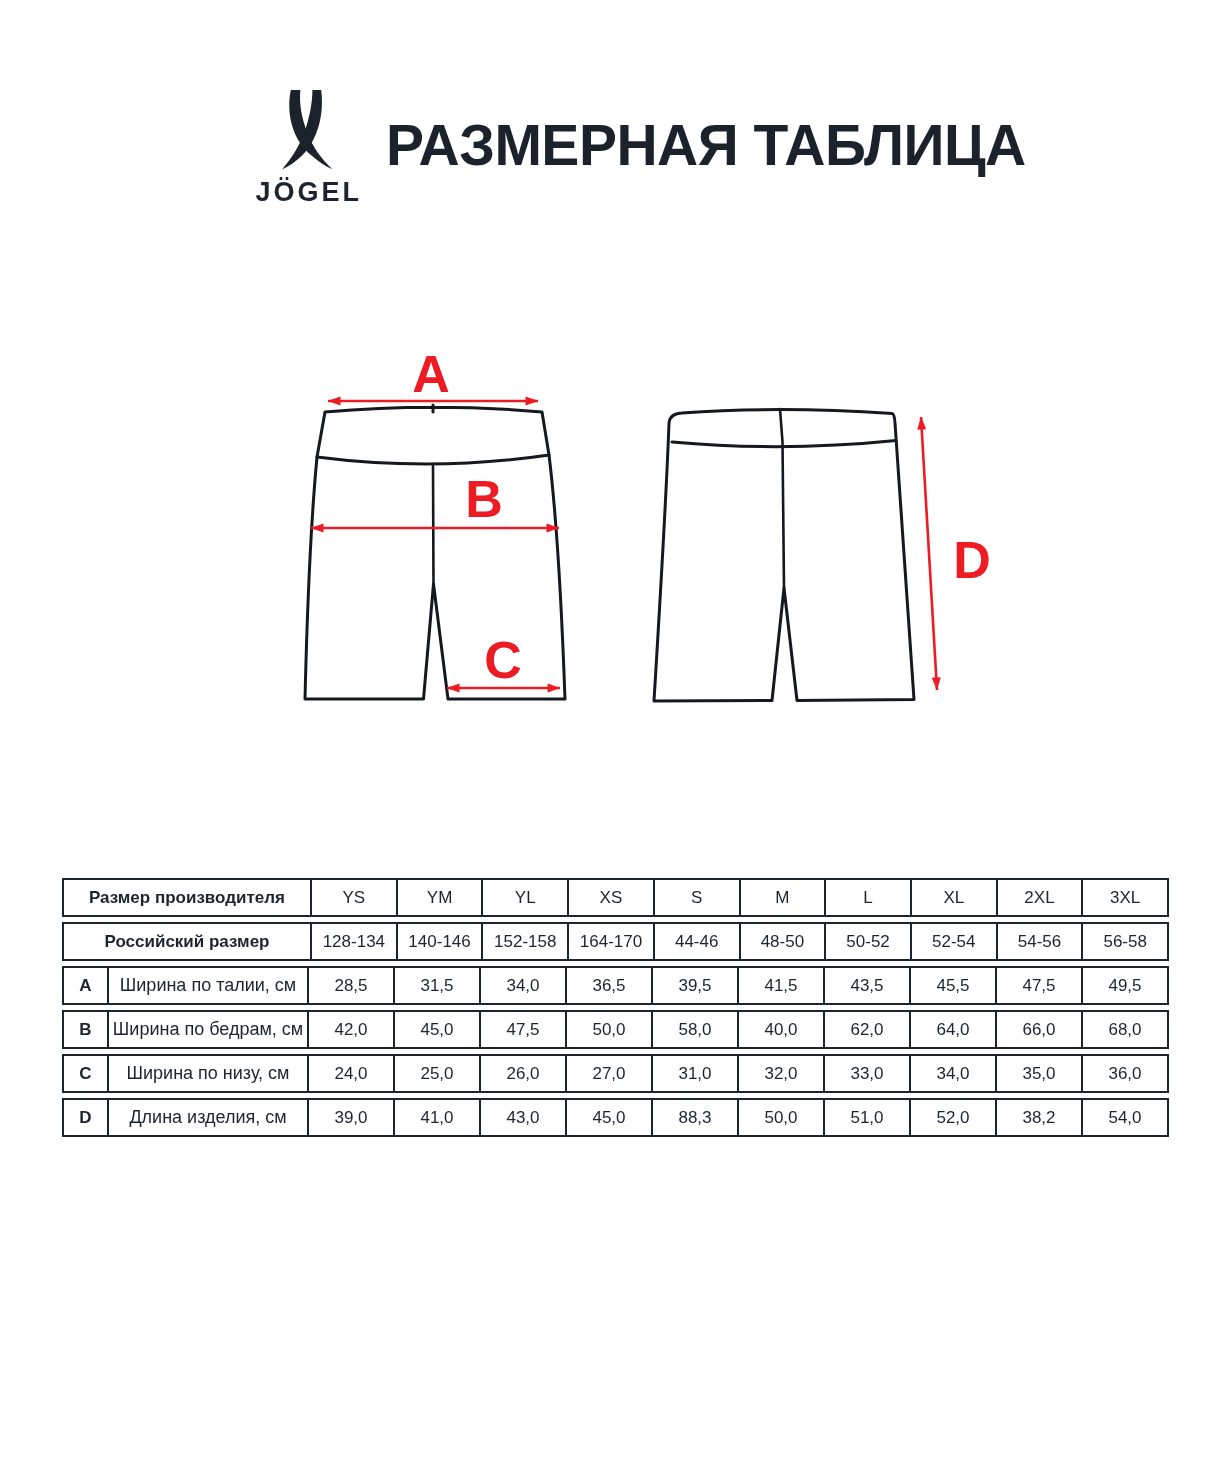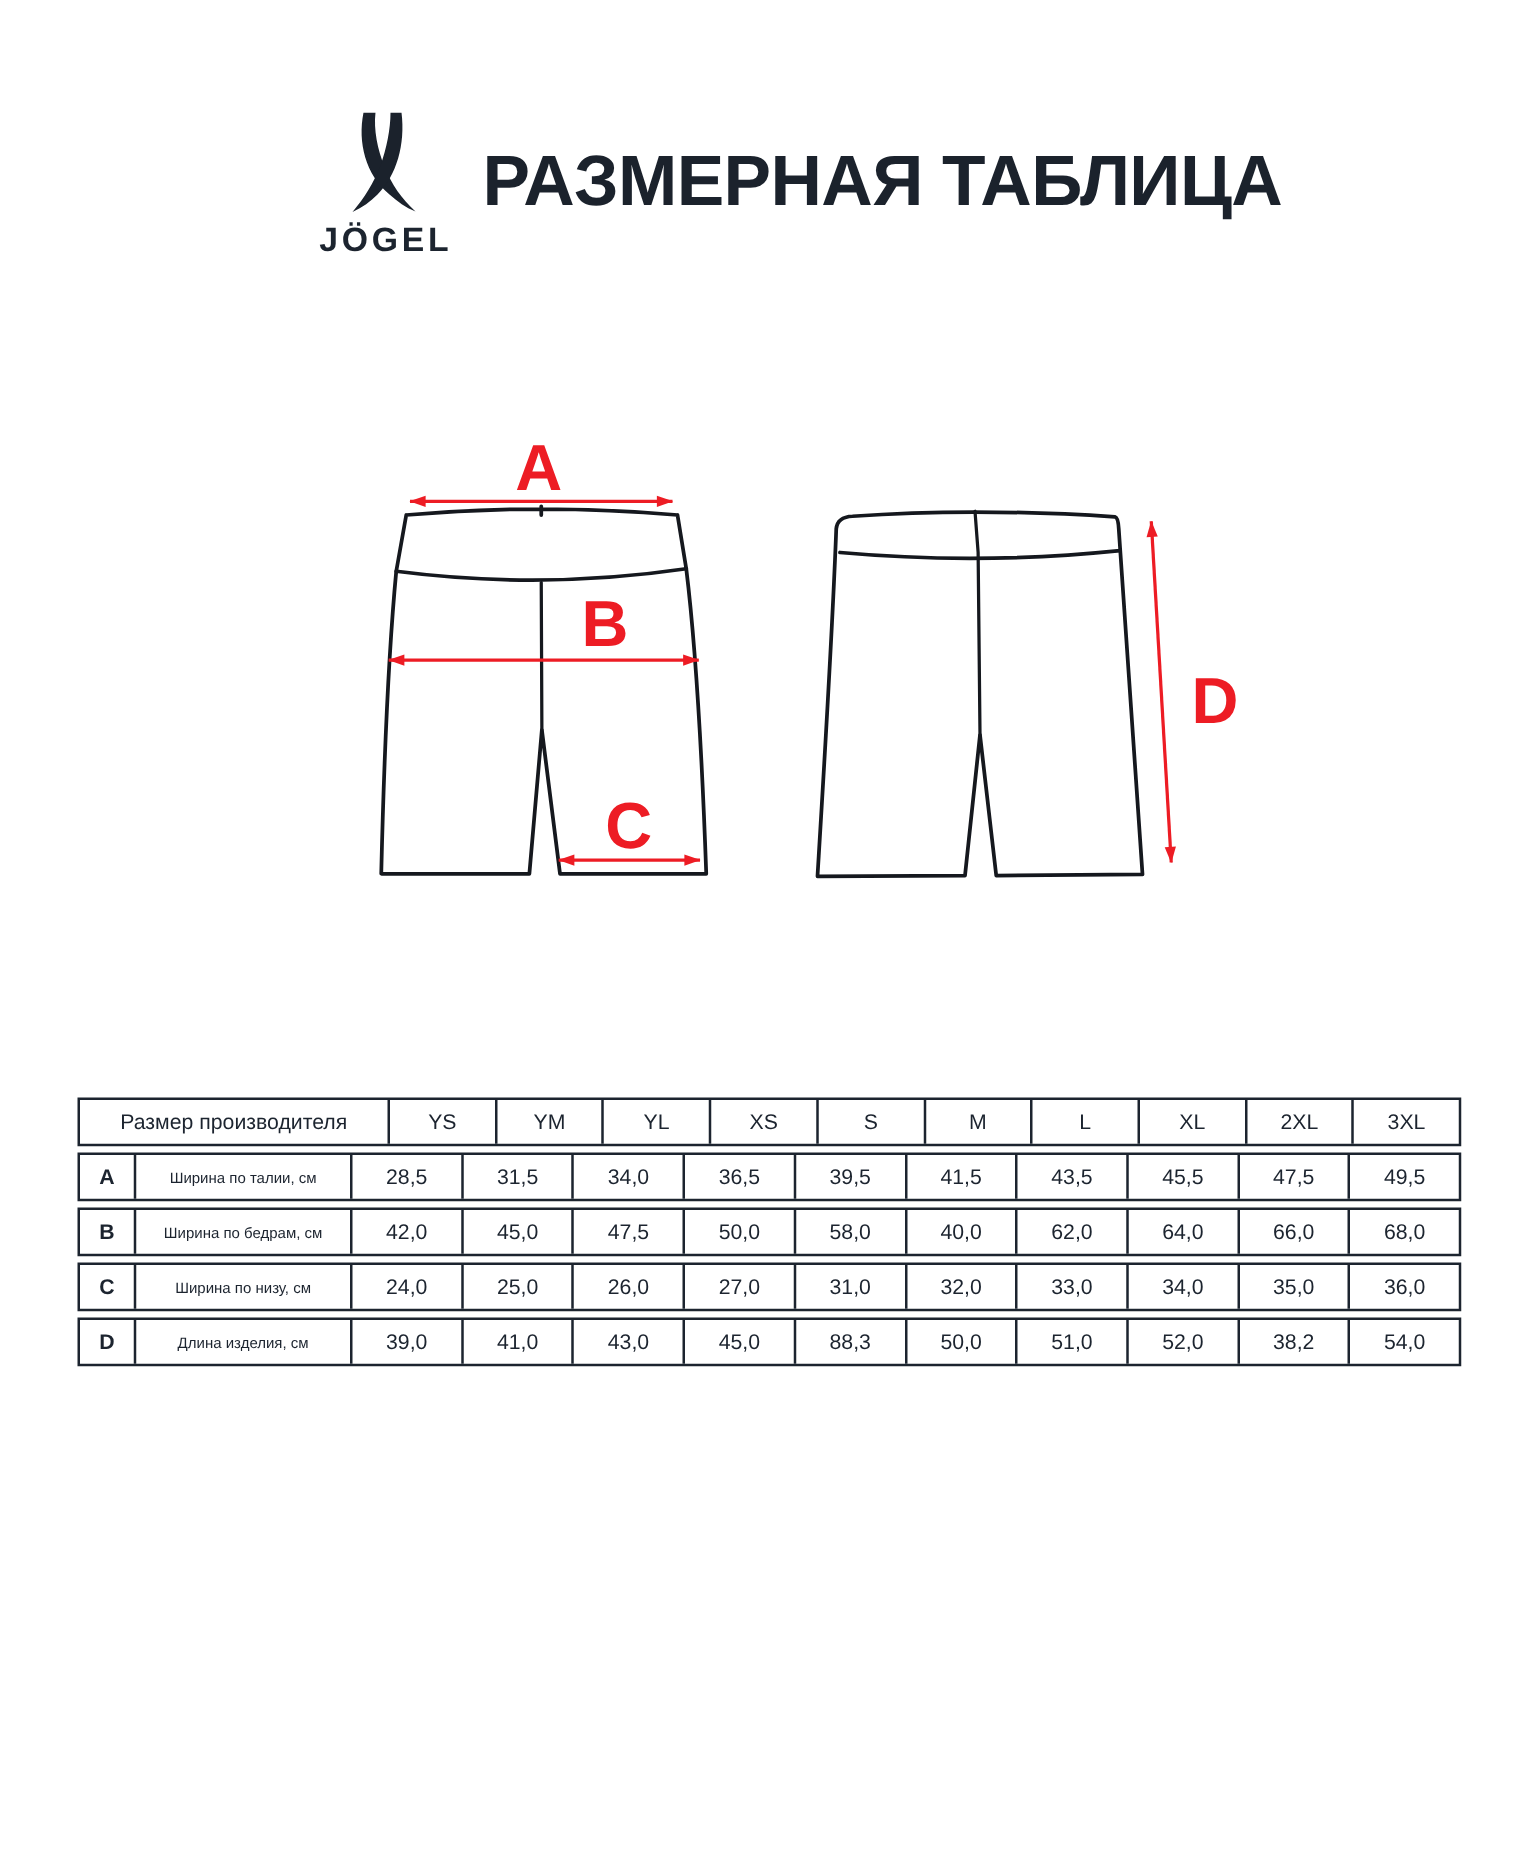--- a/index.html
+++ b/index.html
@@ -28,23 +28,23 @@
   .diagram .arrow   { fill:none; stroke:#ed1c24; stroke-width:2.6; }
   .diagram .mlabel  { fill:#ed1c24; font-family:"Liberation Sans",sans-serif; font-size:52px; font-weight:700; text-anchor:middle; }
   
   .size-table { position:absolute; left:62px; top:878px; width:1107px; }
   .t-row {
     display:flex; height:39px; border:2px solid #1c242f; margin-bottom:5px;
     background:#ffffff;
   }
   .t-row:last-child { margin-bottom:0; }
   .cell { display:flex; align-items:center; justify-content:center; text-align:center; }
-  .c-wide   { width:246px; font-size:17px; font-weight:400; }
+  .c-wide   { width:246px; font-size:17px; font-weight:700; }
   .c-letter { width:43px;  font-size:17px; font-weight:700; }
-  .c-desc   { width:173px; font-size:12px; border-left:2px solid #1c242f; }
+  .c-desc   { width:200px; font-size:18px; border-left:2px solid #1c242f; }
   .c-val    { flex:1 1 0;  font-size:17px; border-left:2px solid #1c242f; }
 </style>
 </head>
 <body>
 
 <div class="logo">
   <svg class="logo-icon" viewBox="0 0 66 100" xmlns="http://www.w3.org/2000/svg">
     <path fill="#1b222c" d="M14,0 C8,30 16,62 40,82 C48,89 56,95 66,99 C52,86 42,72 35,54 C28,37 24,17 26,0 Z"></path>
     <path fill="#1b222c" d="M52,0 C56,32 47,63 28,82 C21,89 13,95 3,99.5 C15,85 24,71 31,53 C37,36 41,17 41,0 Z"></path>
   </svg>
@@ -90,20 +90,33 @@
     <div class="cell c-val">YL</div>
     <div class="cell c-val">XS</div>
     <div class="cell c-val">S</div>
     <div class="cell c-val">M</div>
     <div class="cell c-val">L</div>
     <div class="cell c-val">XL</div>
     <div class="cell c-val">2XL</div>
     <div class="cell c-val">3XL</div>
   </div>
 
+  <div class="t-row">
+    <div class="cell c-wide">Российский размер</div>
+    <div class="cell c-val">128-134</div>
+    <div class="cell c-val">140-146</div>
+    <div class="cell c-val">152-158</div>
+    <div class="cell c-val">164-170</div>
+    <div class="cell c-val">44-46</div>
+    <div class="cell c-val">48-50</div>
+    <div class="cell c-val">50-52</div>
+    <div class="cell c-val">52-54</div>
+    <div class="cell c-val">54-56</div>
+    <div class="cell c-val">56-58</div>
+  </div>
 
   <div class="t-row">
     <div class="cell c-letter">A</div>
     <div class="cell c-desc">Ширина по талии, см</div>
     <div class="cell c-val">28,5</div>
     <div class="cell c-val">31,5</div>
     <div class="cell c-val">34,0</div>
     <div class="cell c-val">36,5</div>
     <div class="cell c-val">39,5</div>
     <div class="cell c-val">41,5</div>

